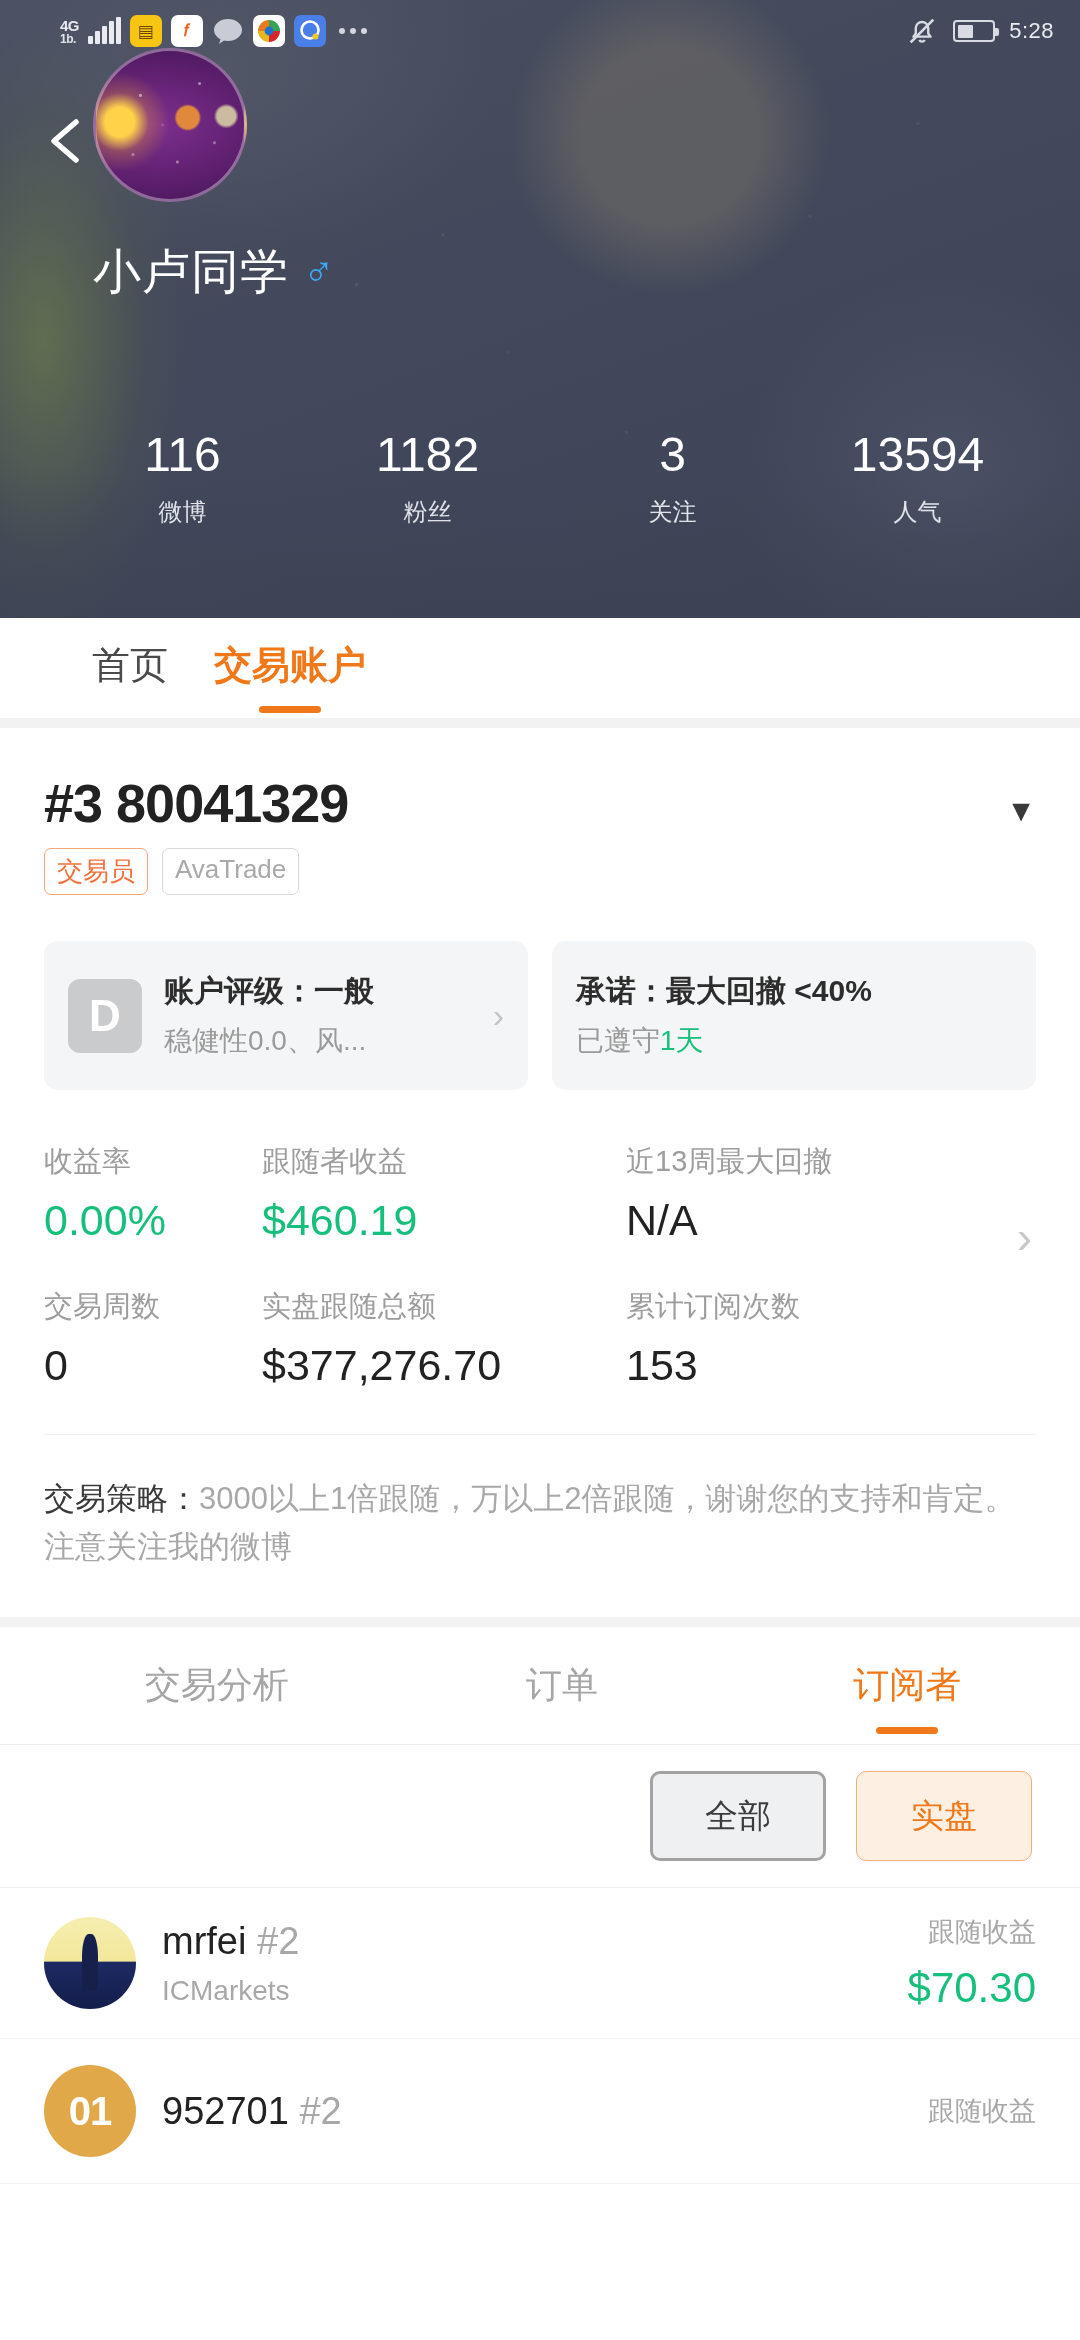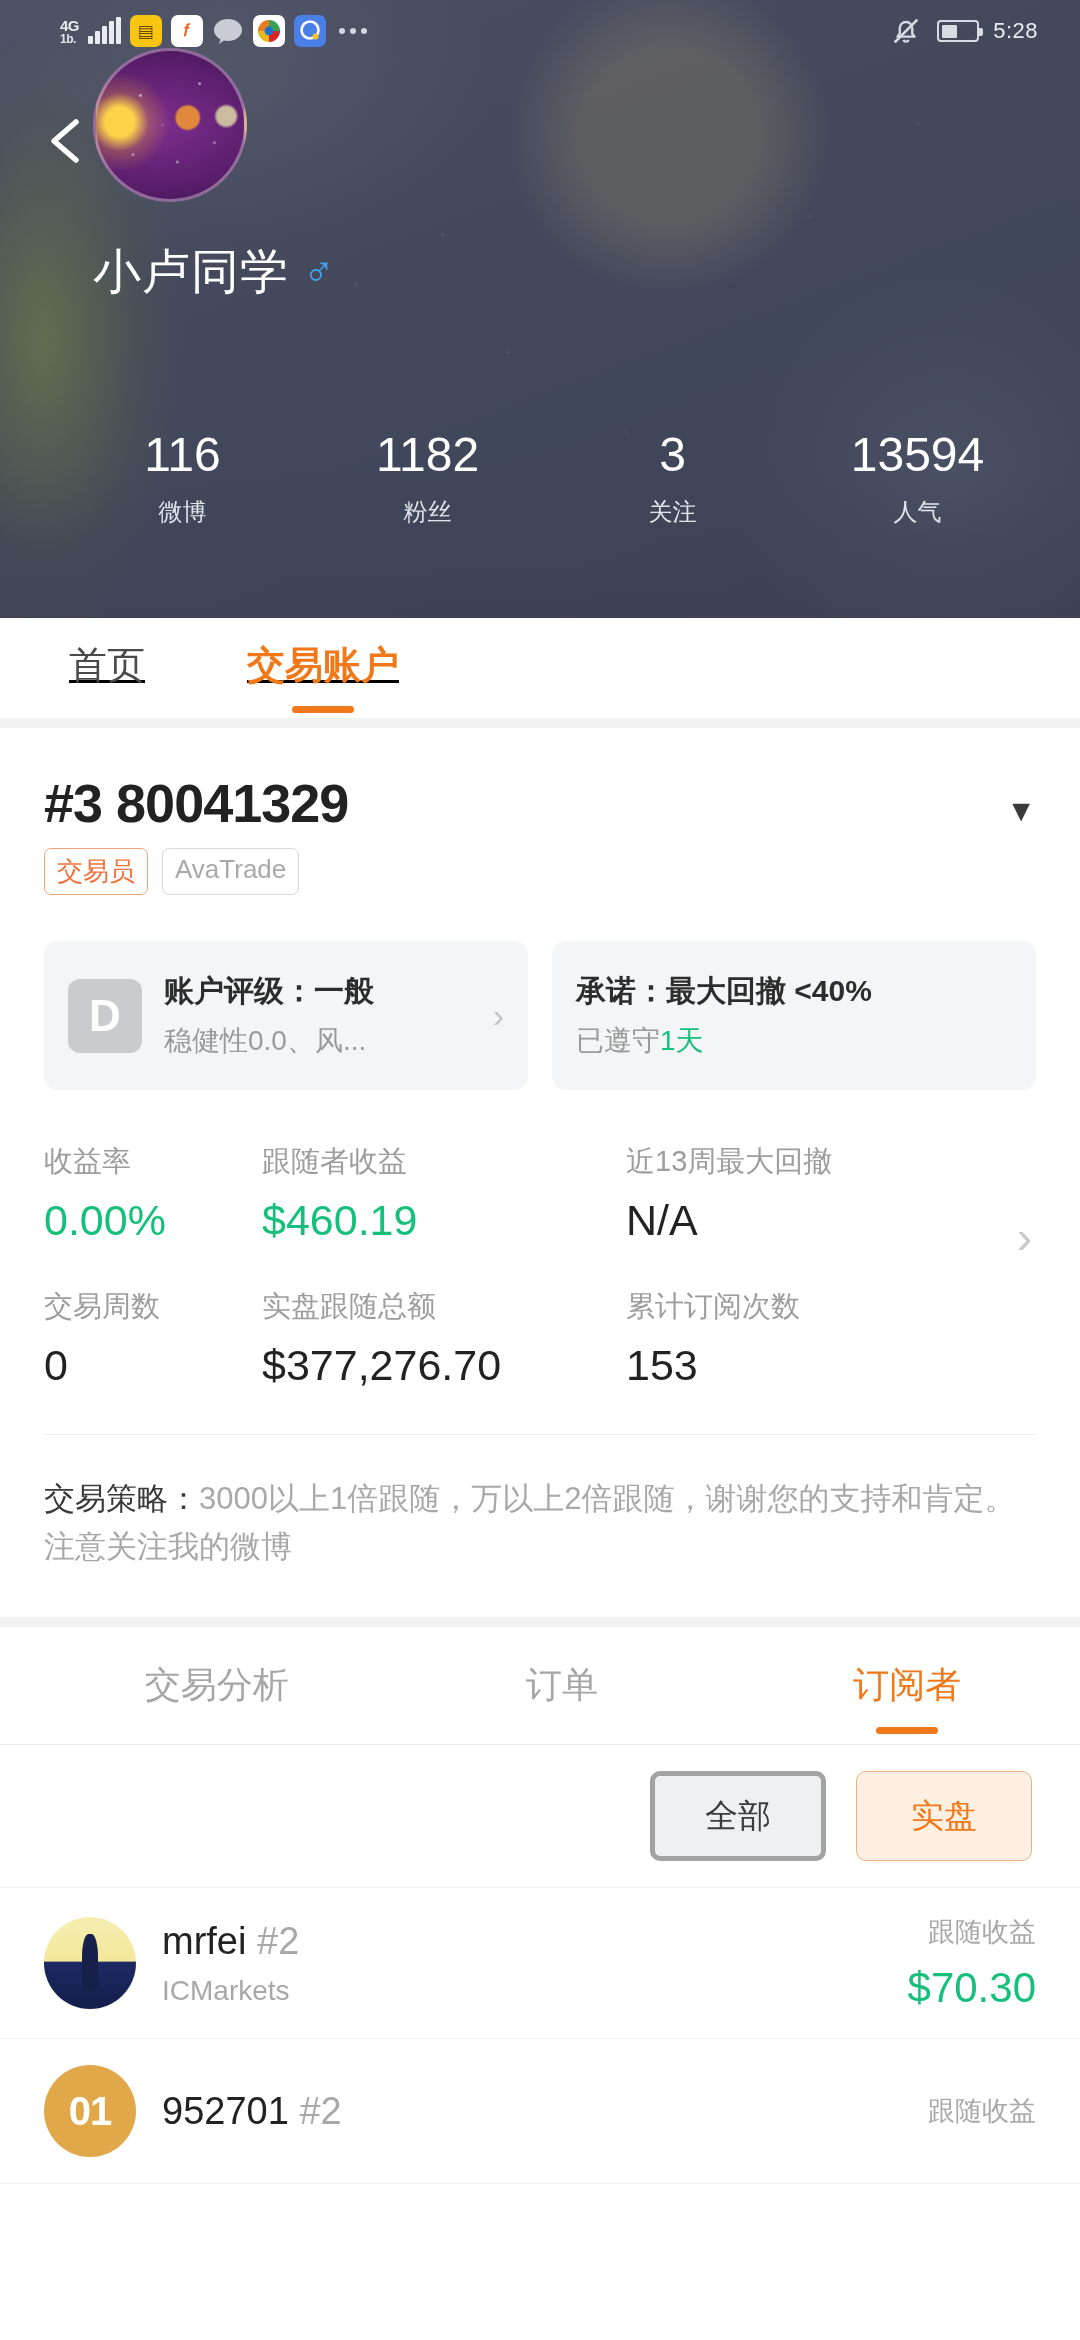--- a/index.html
+++ b/index.html
@@ -38,21 +38,21 @@
       radial-gradient(circle at 85% 20%, rgba(255,255,255,0.05) 0 1.5px, rgba(0,0,0,0) 2px),
       radial-gradient(circle at 58% 70%, rgba(255,255,255,0.05) 0 1.5px, rgba(0,0,0,0) 2px);
   }
   .cover-fade {
     position:absolute; left:0; right:0; bottom:0; height:150px;
     background:linear-gradient(to bottom, rgba(60,66,82,0) 0%, rgba(60,66,82,0.55) 100%);
   }
 
   
   .statusbar {
-    position:absolute; top:0; left:0; right:16px; height:62px;
+    position:absolute; top:0; left:0; right:0; height:62px;
     display:flex; align-items:center; z-index:6;
     padding:0 26px 0 60px;
     color:#e7e9ee;
     justify-content:flex-end;
   }
   .sb-left { display:flex; align-items:center; gap:9px; }
   .net {
     display:flex; flex-direction:column; line-height:1;
     font-size:15px; font-weight:bold; letter-spacing:-0.5px;
     color:#e9ebf0;
@@ -140,23 +140,22 @@
     position:absolute; left:0; right:0; top:430px; z-index:5;
     display:flex; padding:0 40px 0 60px;
   }
   .stat{ flex:1; text-align:center; cursor:pointer;}
   .stat .v{ font-size:48px; color:#fff; line-height:1.05; }
   .stat .k{ font-size:24px; color:#e0e3ea; margin-top:16px; }
 
   
   .toptabs{
     height:100px; background:#fff;
-    display:flex; align-items:center; gap:102px; padding-left:69px;
+    display:flex; align-items:center; gap:46px; padding-left:92px;
     position:relative;
-    text-decoration:underline;
   }
   .toptab{ font-size:38px; color:#4a4a4a; position:relative; cursor:pointer; padding-bottom:6px;}
   .toptab.on{ color:#f07818; font-weight:bold;}
   .toptab.on::after{
     content:""; position:absolute; left:50%; transform:translateX(-50%);
     bottom:-16px; width:62px; height:7px; background:#f07818; border-radius:4px;
   }
   .sep{ height:10px; background:#f2f2f2; }
 
   
@@ -225,21 +224,21 @@
   .filters{
     display:flex; justify-content:flex-end; gap:30px;
     padding:26px 48px 26px 0; background:#fff;
     border-bottom:1px solid #f0f0f0;
   }
   .fbtn{
     width:176px; height:90px; border-radius:10px;
     display:flex; align-items:center; justify-content:center;
     font-size:33px; cursor:pointer;
   }
-  .f-off{ background:#eff0f1; color:#3c3c3c; border:5px solid #a3a3a3;}
+  .f-off{ background:#eff0f1; color:#3c3c3c; border:3px solid #a3a3a3;}
   .f-on{ background:#fdf0e3; color:#f07818; border:1.5px solid #e8b27a;}
 
   
   .sub{
     display:flex; align-items:center; padding:26px 44px 26px 44px;
     border-bottom:1px solid #f1f1f1; background:#fff; cursor:pointer;
     min-height:140px;
   }
   .sub-av{
     width:92px;height:92px;border-radius:50%;flex:none;overflow:hidden;

